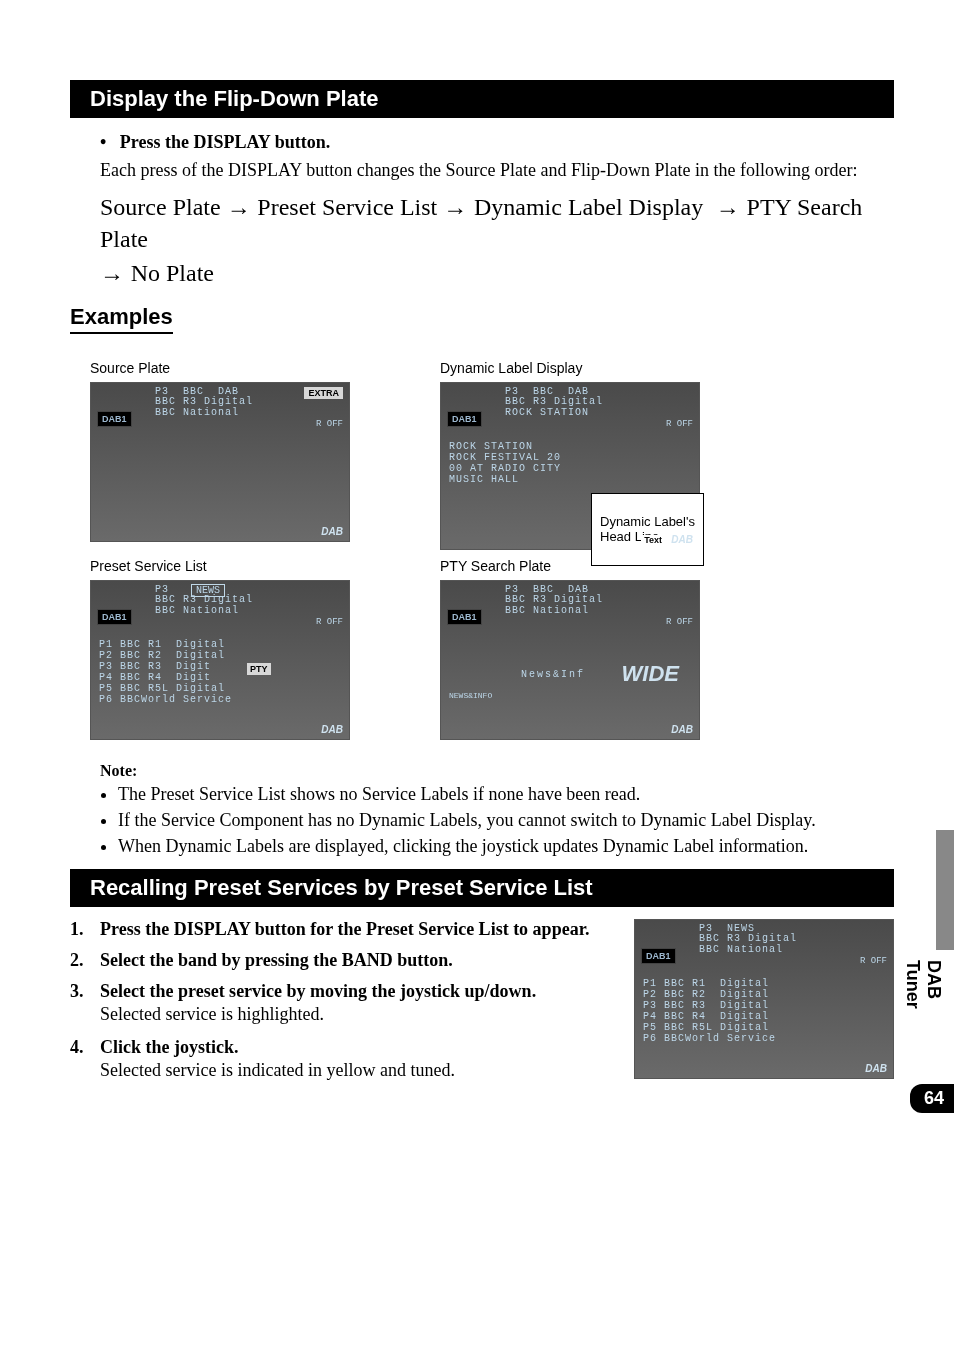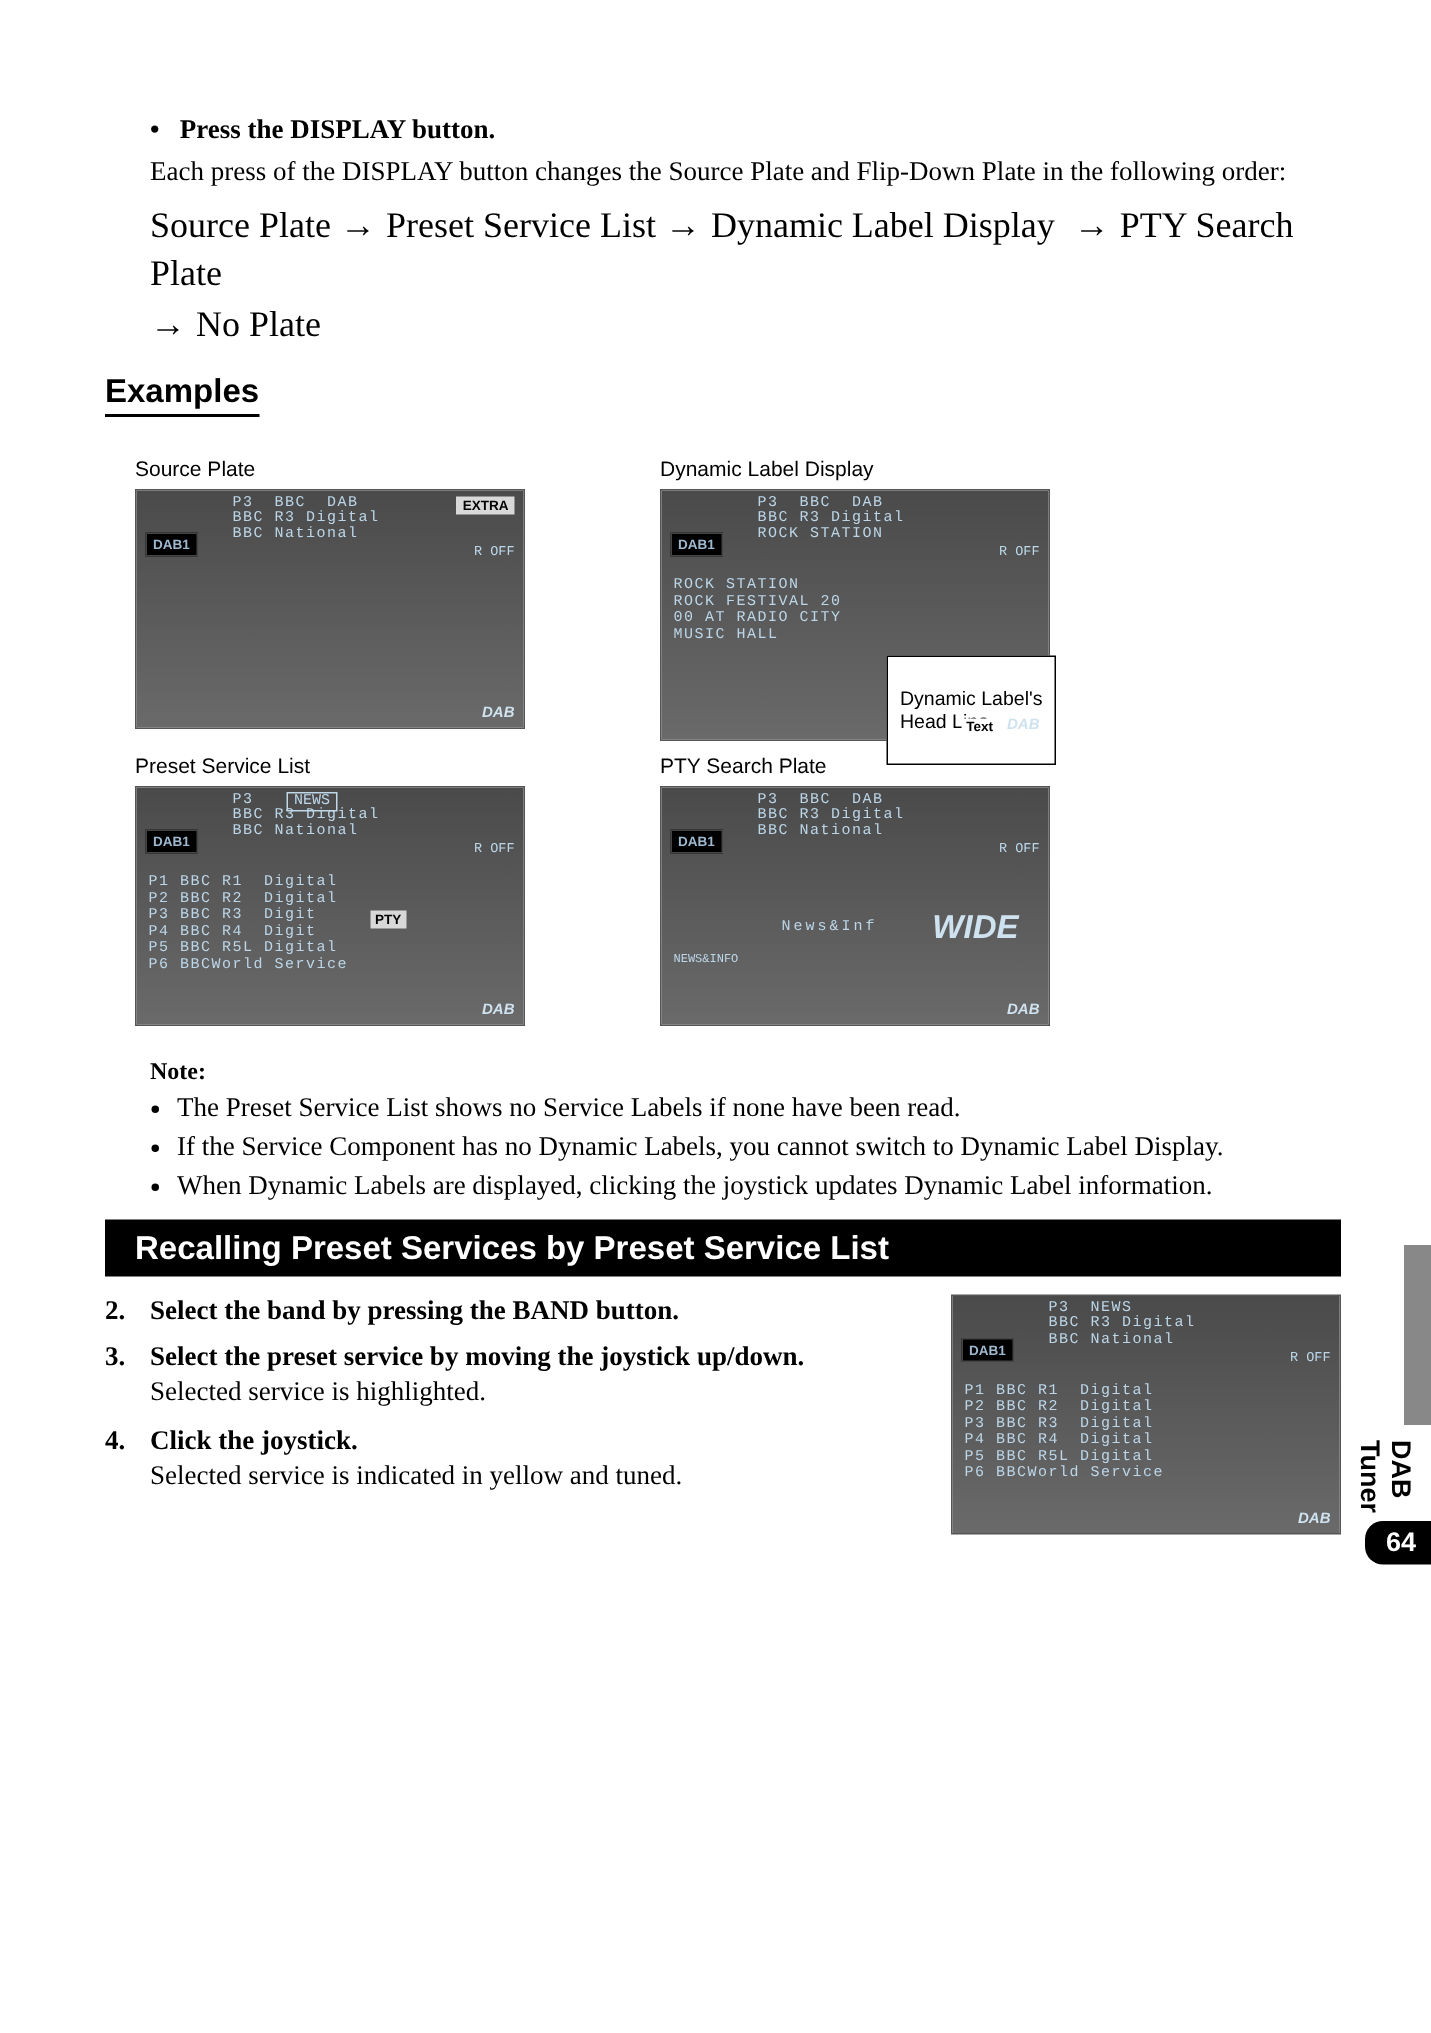--- a/index.html
+++ b/index.html
@@ -232,20 +232,21 @@
   }
   ol.steps { list-style: none; padding: 0; margin: 0; }
   ol.steps li { margin-bottom: 10px; }
 </style>
 </head>
 <body>
 
 <div class="page">
 
   
+  <div class="section-head">Display the Flip-Down Plate</div>
 
   <div class="body-text">
     <div class="para">
       <span class="bold">•&nbsp;&nbsp;</span>
       <span class="bold">Press the DISPLAY button.</span>
     </div>
     <div class="para indent-sub">Each press of the DISPLAY button changes the Source Plate and Flip-Down Plate in the following order:</div>
     <div class="flow-line">
       <span>Source Plate</span>
       <span class="arrow"> → </span>
@@ -338,20 +339,24 @@
       <li>When Dynamic Labels are displayed, clicking the joystick updates Dynamic Label information.</li>
     </ul>
   </div>
 
   
   <div class="section-head">Recalling Preset Services by Preset Service List</div>
 
   <div class="recall-row">
     <div class="recall-steps">
       <ol class="steps">
+        <li>
+          <span class="step-num">1.</span>
+          <span class="step-title">Press the DISPLAY button for the Preset Service List to appear.</span>
+        </li>
         <li>
           <span class="step-num">2.</span>
           <span class="step-title">Select the band by pressing the BAND button.</span>
         </li>
         <li>
           <span class="step-num">3.</span>
           <span class="step-title">Select the preset service by moving the joystick up/down.</span>
           <div class="step-body">Selected service is highlighted.</div>
         </li>
         <li>

